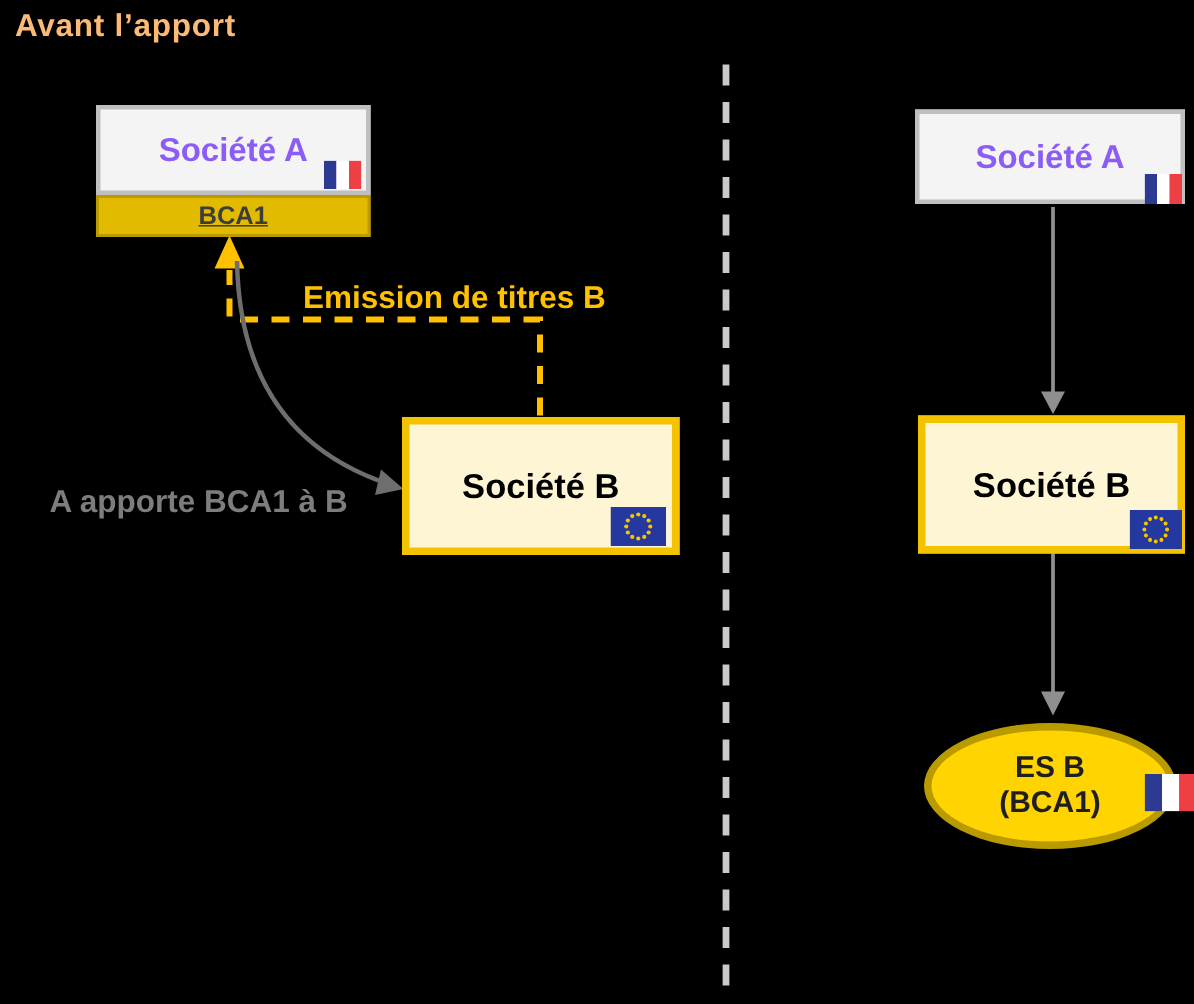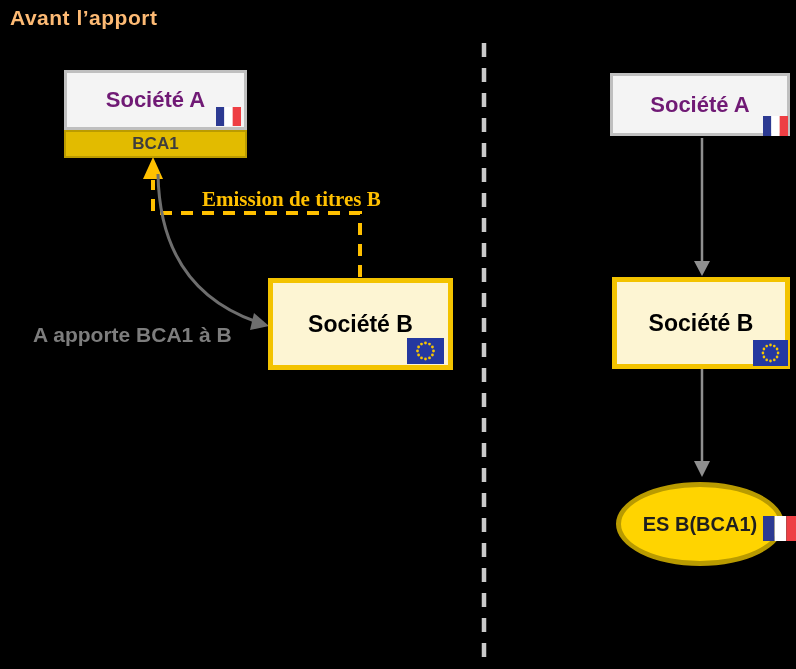--- a/index.html
+++ b/index.html
@@ -12,50 +12,50 @@
     position:absolute;font-weight:700;font-size:21px;color:#fdba74;letter-spacing:.5px;
     white-space:nowrap;
   }
   .title.left{left:10px;top:6px;}
   .title.right{left:499px;top:5px;}
   .box{
     position:absolute;display:flex;align-items:center;justify-content:center;
     font-weight:700;box-sizing:border-box;
   }
   .box-a{
-    background:#f4f4f4;border:3px solid #bfbfbf;color:#701a75;font-size:22px;
+    background:#f4f4f4;border:3px solid #bfbfbf;color:#8b5cf6;font-size:22px;
   }
   .box-a.left-a{left:64px;top:70px;width:183px;height:60px;}
   .box-a.right-a{left:610px;top:73px;width:180px;height:63px;}
   .bca1-bar{
     position:absolute;left:64px;top:130px;width:183px;height:28px;
     background:#e2bb00;border:2px solid #bb9b00;box-sizing:border-box;
     display:flex;align-items:center;justify-content:center;
-    color:#3d3d3d;font-weight:700;font-size:17px;
+    color:#3d3d3d;font-weight:700;font-size:17px;text-decoration:underline;
   }
   .box-b{
     background:#fdf5d3;border:5px solid #f3c300;color:#000000;font-size:23px;
   }
   .box-b.left-b{left:268px;top:278px;width:185px;height:92px;}
   .box-b.right-b{left:612px;top:277px;width:178px;height:92px;}
   .ellipse{
     position:absolute;left:616px;top:482px;width:168px;height:84px;
     background:#ffd400;border:5px solid #b99b00;border-radius:50%;
-    box-sizing:border-box;display:flex;flex-direction:row;
+    box-sizing:border-box;display:flex;flex-direction:column;
     align-items:center;justify-content:center;
     color:#1f1f1f;font-weight:700;font-size:20px;line-height:1.15;text-align:center;
   }
   .flag{position:absolute;display:block;}
   .fr-left-a{right:3px;bottom:1px;width:25px;height:19px;}
   .fr-right-a{right:-1px;bottom:-3px;width:25px;height:20px;}
   .fr-ellipse{left:142px;top:29px;width:35px;height:25px;}
   .eu-left-b{right:4px;bottom:1px;width:37px;height:26px;}
   .eu-right-b{right:-3px;bottom:-2px;width:35px;height:26px;}
   .float-label{position:absolute;font-weight:700;white-space:nowrap;}
-  .emission{left:202px;top:187px;font-size:21px;color:#ffc000;font-family:Liberation Serif, serif;}
+  .emission{left:202px;top:187px;font-size:21px;color:#ffc000;}
   .apport{left:33px;top:323px;font-size:21px;color:#7d7d7d;text-align:center;}
 </style>
 </head>
 <body>
 
 <svg width="0" height="0" style="position:absolute">
   <defs>
     <symbol id="fr-flag" viewBox="0 0 3 2" preserveAspectRatio="none">
       <rect x="0" y="0" width="1" height="2" fill="#2c3a92"></rect>
       <rect x="1" y="0" width="1" height="2" fill="#ffffff"></rect>

